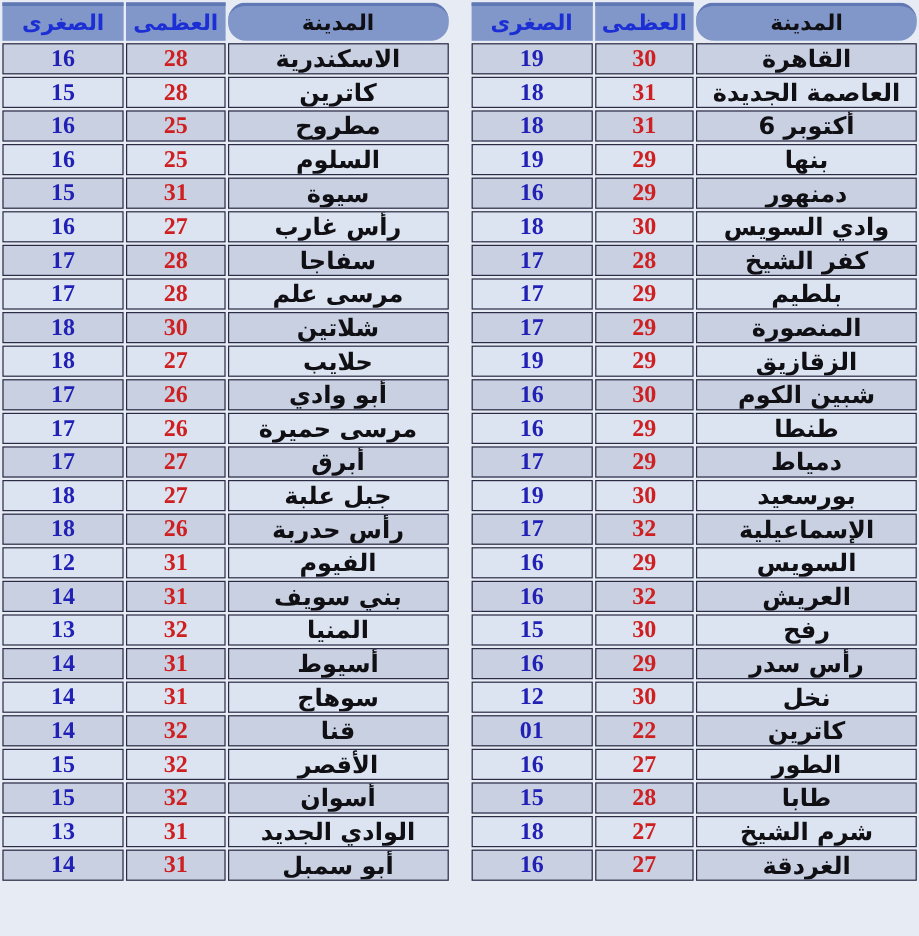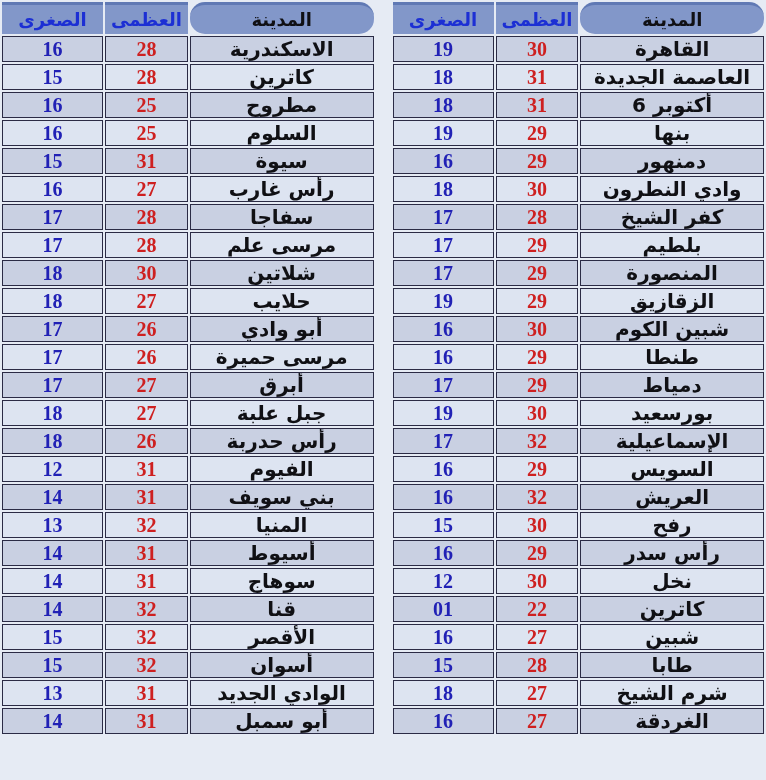--- a/index.html
+++ b/index.html
@@ -112,21 +112,21 @@
         <td class="c-city">بنها</td>
         <td class="c-max">29</td>
         <td class="c-min">19</td>
       </tr>
         <tr>
         <td class="c-city">دمنهور</td>
         <td class="c-max">29</td>
         <td class="c-min">16</td>
       </tr>
         <tr>
-        <td class="c-city">وادي النطرون</td>
+        <td class="c-city">وادي السويس</td>
         <td class="c-max">30</td>
         <td class="c-min">18</td>
       </tr>
         <tr>
         <td class="c-city">كفر الشيخ</td>
         <td class="c-max">28</td>
         <td class="c-min">17</td>
       </tr>
         <tr>
         <td class="c-city">بلطيم</td>
@@ -192,21 +192,21 @@
         <td class="c-city">نخل</td>
         <td class="c-max">30</td>
         <td class="c-min">12</td>
       </tr>
         <tr>
         <td class="c-city">كاترين</td>
         <td class="c-max">22</td>
         <td class="c-min">01</td>
       </tr>
         <tr>
-        <td class="c-city">شبين</td>
+        <td class="c-city">الطور</td>
         <td class="c-max">27</td>
         <td class="c-min">16</td>
       </tr>
         <tr>
         <td class="c-city">طابا</td>
         <td class="c-max">28</td>
         <td class="c-min">15</td>
       </tr>
         <tr>
         <td class="c-city">شرم الشيخ</td>

